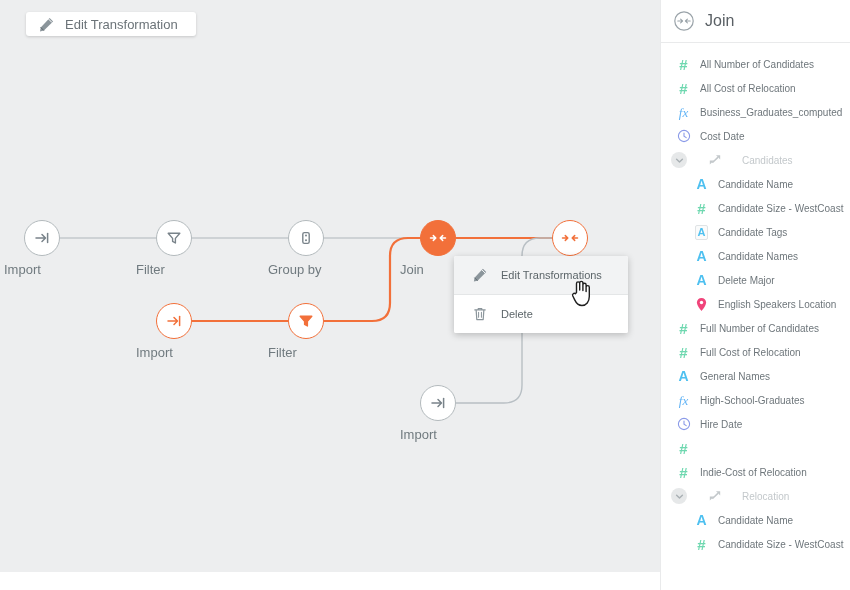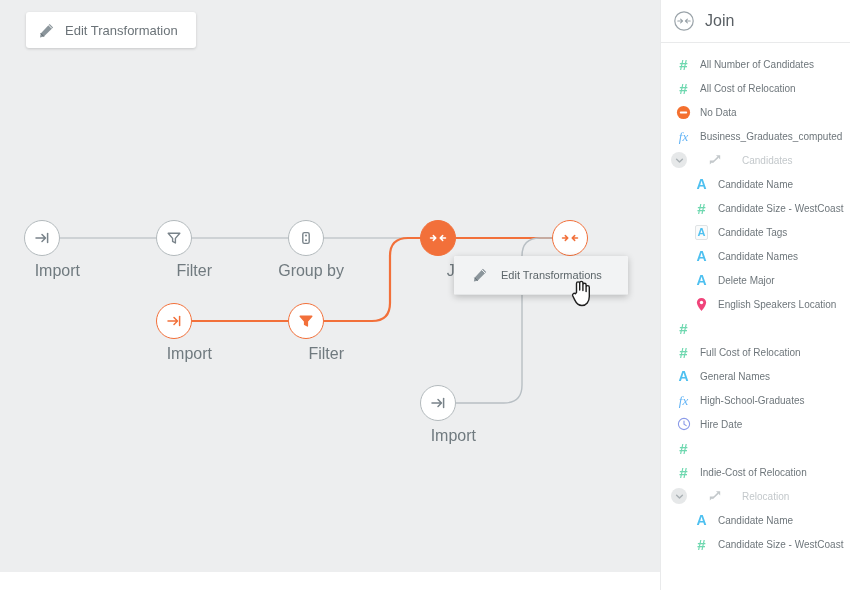--- a/index.html
+++ b/index.html
@@ -19,21 +19,21 @@
     overflow:hidden;
   }
   #canvas-bottom-strip {
     position:absolute; left:0; top:572px; width:660px; height:18px;
     background:#ffffff;
   }
 
   
   #edit-transformation-btn {
     position:absolute; left:26px; top:12px;
-    height:36px; padding:0 18px 0 12px;
+    height:24px; padding:0 18px 0 12px;
     background:#ffffff;
     border-radius:3px;
     box-shadow:0 1px 3px rgba(0,0,0,.16);
     display:flex; align-items:center; gap:10px;
     cursor:pointer;
     z-index:6;
   }
   #edit-transformation-btn .lbl {
     font-size:13px; color:#6b7378; white-space:nowrap;
   }
@@ -49,24 +49,24 @@
     background:#ffffff;
     border:1.5px solid #b3babd;
     display:flex; align-items:center; justify-content:center;
     z-index:3;
     cursor:pointer;
   }
   .node.accent { border-color:#f2703a; }
   .node.accent-filled { border-color:#f2703a; background:#f2703a; }
   .node-label {
     position:absolute;
-    font-size:16px;
+    font-size:13px;
     color:#707a7f;
     white-space:nowrap;
-    text-align:right;
+    text-align:left;
     z-index:3;
   }
 
   
   #context-menu {
     position:absolute; left:454px; top:256px;
     width:174px;
     background:#ffffff;
     border-radius:2px;
     box-shadow:0 2px 7px rgba(0,0,0,.22);
@@ -235,20 +235,29 @@
   <div id="context-menu">
     <div class="menu-item hovered">
       <svg width="16" height="16" viewBox="0 0 17 17">
         <path d="M11.6 1.9 L15.1 5.4 L5.9 14.6 L2.0 15.4 L2.7 11.4 Z" fill="#8b959b"></path>
         <path d="M10.5 3.0 L14.0 6.5" stroke="#ffffff" stroke-width="1" fill="none"></path>
         <path d="M2.7 11.4 L5.9 14.6" stroke="#5d676d" stroke-width="1" fill="none"></path>
       </svg>
       <span>Edit Transformations</span>
     </div>
     <div class="menu-sep"></div>
+    <div class="menu-item">
+      <svg width="16" height="16" viewBox="0 0 17 17">
+        <path d="M3 4.2 H14" stroke="#8b959b" stroke-width="1.3" stroke-linecap="round"></path>
+        <path d="M6.6 4.2 V2.8 H10.4 V4.2" stroke="#8b959b" stroke-width="1.3" fill="none" stroke-linejoin="round"></path>
+        <path d="M4.4 4.2 L5.1 14.4 H11.9 L12.6 4.2" stroke="#8b959b" stroke-width="1.3" fill="none" stroke-linejoin="round"></path>
+        <path d="M7.0 6.6 V12.0 M10.0 6.6 V12.0" stroke="#8b959b" stroke-width="1.1" stroke-linecap="round"></path>
+      </svg>
+      <span>Delete</span>
+    </div>
   </div>
 
   <svg id="cursor-hand" width="24" height="30" viewBox="0 0 24 30">
     <path d="M7.5 14.5 V5.5 a1.6 1.6 0 0 1 3.2 0 V12 V5.0 a1.6 1.6 0 0 1 3.2 0 V12.5 V6.8 a1.6 1.6 0 0 1 3.2 0 V13.5 V9.2 a1.6 1.6 0 0 1 3.2 0 V18.5 c0 5.2 -3.0 9.0 -7.4 9.0 c-4.0 0 -5.6 -2.2 -7.2 -5.6 l-2.0 -4.2 a1.7 1.7 0 0 1 2.6 -2.0 Z" fill="#ffffff" stroke="#1f1f1f" stroke-width="1.4" stroke-linejoin="round"></path>
   </svg>
 
   <div id="panel-divider-left"></div>
   <div id="fields-panel">
 
     <div id="panel-header">
@@ -268,32 +277,32 @@
           <span class="field-label">All Number of Candidates</span>
         </div>
         <div class="field-row">
           <span class="ficon">
             <span class="ic-hash">#</span>
           </span>
           <span class="field-label">All Cost of Relocation</span>
         </div>
         <div class="field-row">
           <span class="ficon">
-            <svg width="15" height="15" viewBox="0 0 15 15">
-              <circle cx="7.5" cy="7.5" r="6.6" fill="#f4702f"></circle>
-              <rect x="3.8" y="6.6" width="7.4" height="1.9" rx="0.9" fill="#ffffff"></rect>
-            </svg>
-          </span>
-          <span class="field-label">No Data</span>
-        </div>
-        <div class="field-row">
-          <span class="ficon">
             <span class="ic-fx">fx</span>
           </span>
           <span class="field-label">Business_Graduates_computed</span>
+        </div>
+        <div class="field-row">
+          <span class="ficon">
+            <svg width="14" height="14" viewBox="0 0 14 14">
+              <circle cx="7" cy="7" r="5.6" stroke="#8a9ae8" stroke-width="1.1" fill="none"></circle>
+              <path d="M7 4 V7.2 L9.2 8.6" stroke="#8a9ae8" stroke-width="1.1" fill="none" stroke-linecap="round"></path>
+            </svg>
+          </span>
+          <span class="field-label">Cost Date</span>
         </div>
         <div class="field-row group">
           <span style="display:inline-flex;align-items:center;justify-content:center;width:16px;height:16px;border-radius:50%;background:#e6e8e9;">
             <svg width="9" height="9" viewBox="0 0 9 9">
               <path d="M1.6 3.2 L4.5 6.1 L7.4 3.2" stroke="#a9b0b4" stroke-width="1.4" fill="none" stroke-linecap="round" stroke-linejoin="round"></path>
             </svg>
           </span>
           <span class="ficon">
             <svg width="14" height="14" viewBox="0 0 14 14">
               <path d="M8.0 2.2 H12.2 V6.4 Z" fill="#c3c8cb"></path>
@@ -339,20 +348,21 @@
               <path d="M6.5 1 C3.9 1 1.9 3 1.9 5.6 C1.9 9.0 6.5 14 6.5 14 C6.5 14 11.1 9.0 11.1 5.6 C11.1 3 9.1 1 6.5 1 Z" fill="#f0447a"></path>
               <circle cx="6.5" cy="5.5" r="1.7" fill="#ffffff"></circle>
             </svg>
           </span>
           <span class="field-label">English Speakers Location</span>
         </div>
         <div class="field-row">
           <span class="ficon">
             <span class="ic-hash">#</span>
           </span>
+          <span class="field-label">Full Number of Candidates</span>
         </div>
         <div class="field-row">
           <span class="ficon">
             <span class="ic-hash">#</span>
           </span>
           <span class="field-label">Full Cost of Relocation</span>
         </div>
         <div class="field-row">
           <span class="ficon">
             <span class="ic-abc">A</span>

